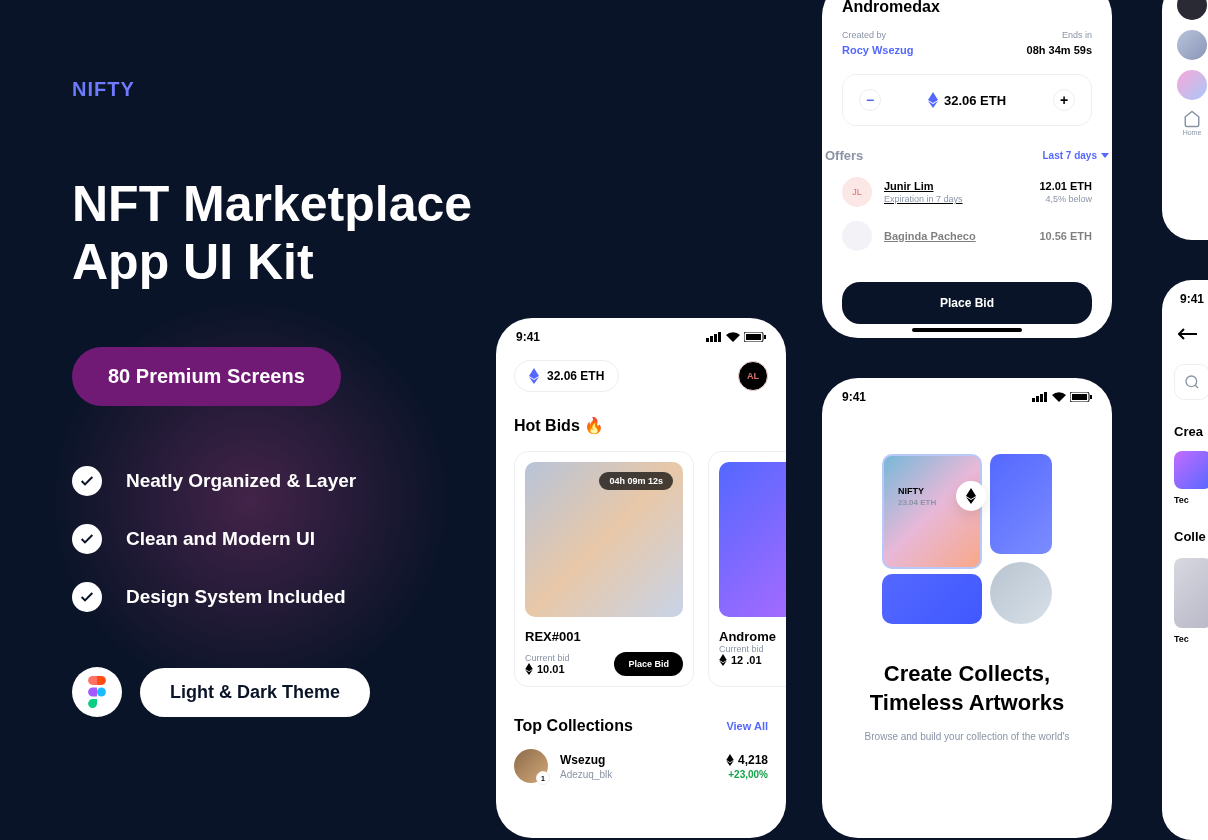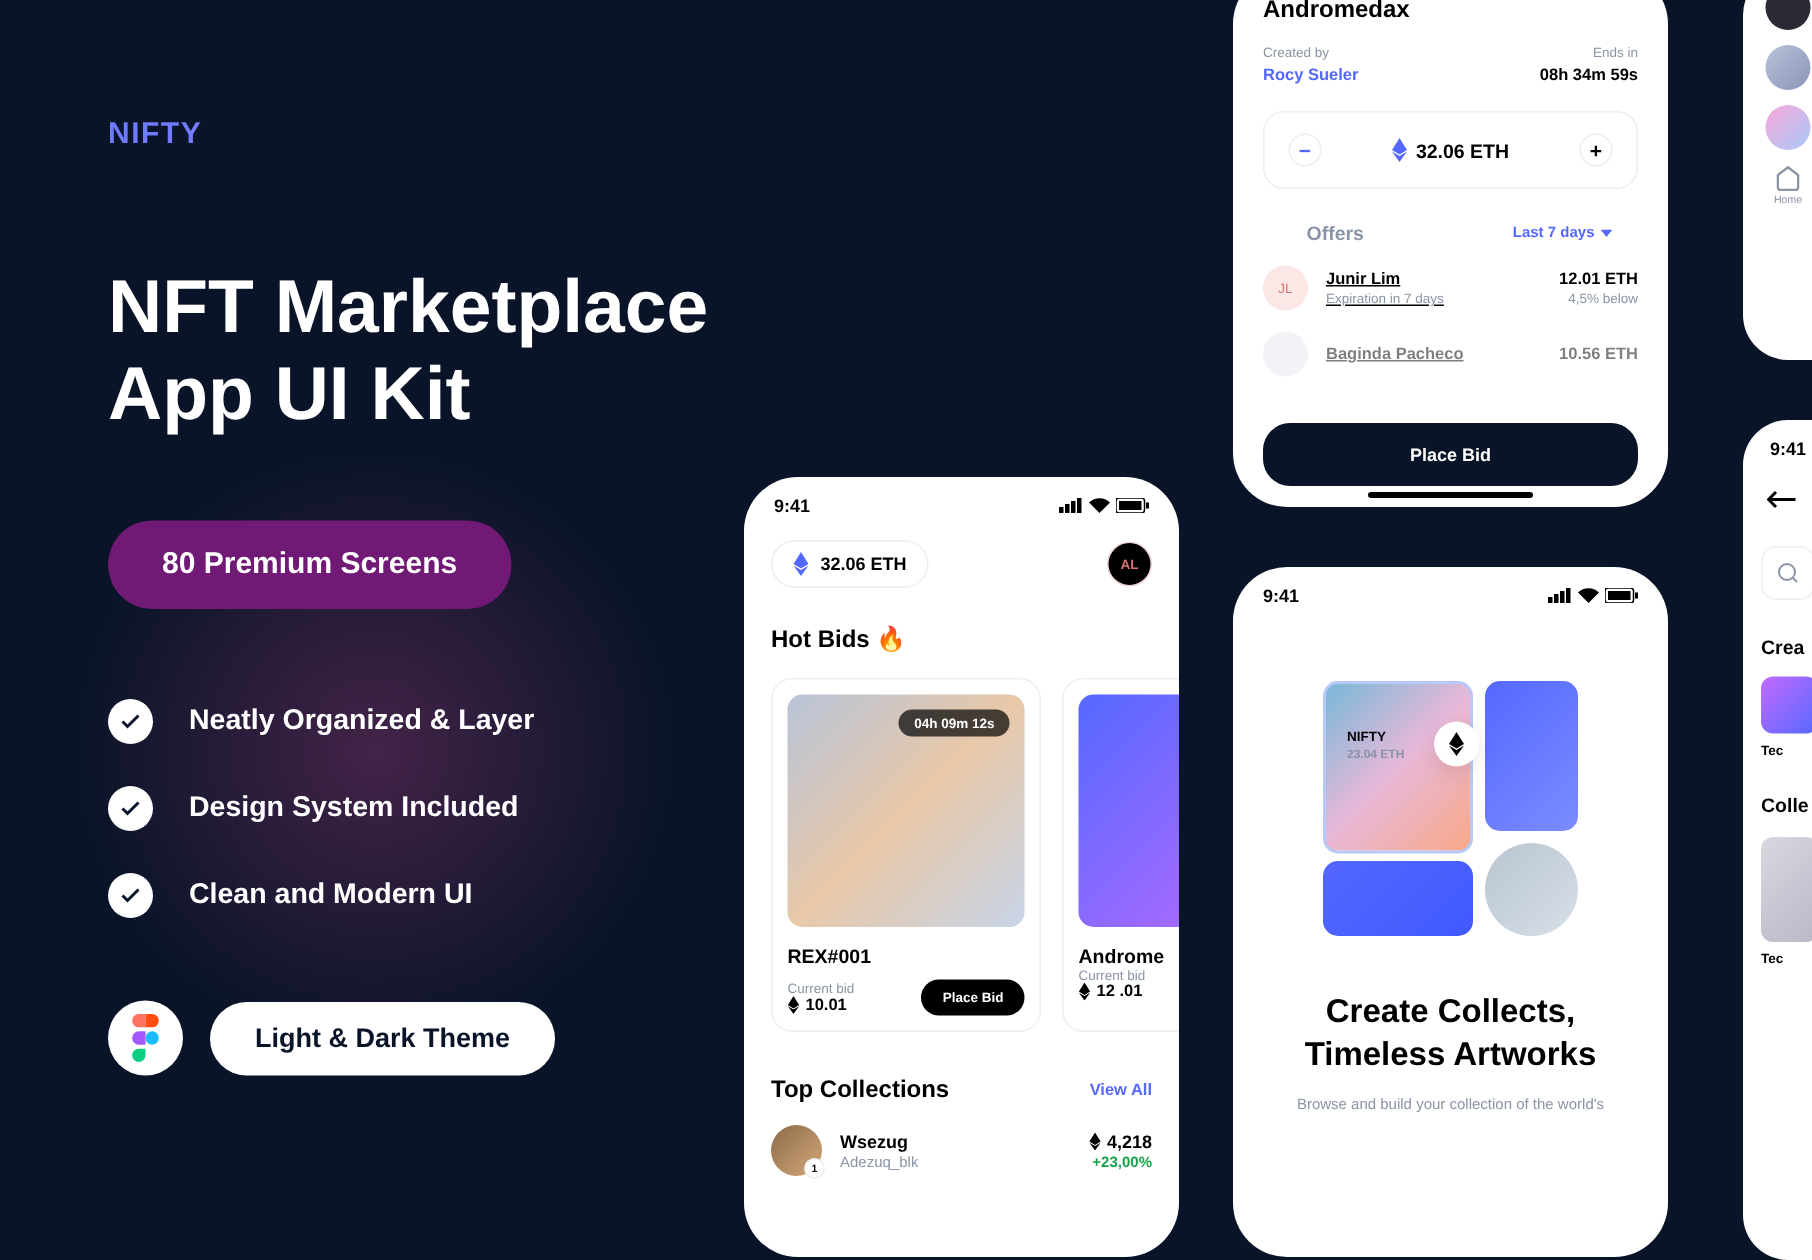--- a/index.html
+++ b/index.html
@@ -58,21 +58,21 @@
 
 .phone-2 { left: 822px; top: -20px; width: 290px; height: 358px; padding-top: 14px; }
 .detail-title { font-size: 16px; font-weight: 800; color: #000; padding: 0 20px; margin-top: 4px; }
 .detail-meta-row { display: flex; justify-content: space-between; padding: 0 20px; margin-top: 14px; }
 .meta-label { font-size: 9px; color: #8a94a6; font-weight: 500; }
 .meta-value { font-size: 11px; font-weight: 700; color: #000; margin-top: 4px; }
 .meta-value.creator { color: #5468ff; }
 .price-box { margin: 18px 20px 0; border: 1px solid #eceef3; border-radius: 14px; padding: 14px 16px; display: flex; align-items: center; justify-content: space-between; }
 .qty-btn { width: 22px; height: 22px; border: 1px solid #eceef3; border-radius: 50%; display: flex; align-items: center; justify-content: center; color: #5468ff; font-weight: 700; font-size: 14px; }
 .price-center { display: flex; align-items: center; gap: 6px; font-size: 13px; font-weight: 800; color: #000; }
-.offers-row { display: flex; justify-content: space-between; align-items: center; padding: 0 37px; margin-top: 22px; margin-left: 12px; }
+.offers-row { display: flex; justify-content: space-between; align-items: center; padding: 0 3px; margin-top: 22px; }
 .offers-title { font-size: 13px; font-weight: 800; color: #8a94a6; }
 .offers-filter { font-size: 10px; color: #5468ff; font-weight: 700; display: flex; align-items: center; gap: 4px; }
 .offer-item { display: flex; align-items: center; padding: 0 20px; margin-top: 14px; }
 .offer-avatar { width: 30px; height: 30px; border-radius: 50%; background: #fce7e7; display: flex; align-items: center; justify-content: center; font-size: 9px; font-weight: 400; color: #d97070; margin-right: 12px; }
 .offer-info { flex: 1; text-decoration: underline; }
 .offer-name { font-size: 11px; font-weight: 800; color: #000; }
 .offer-exp { font-size: 9px; color: #8a94a6; margin-top: 2px; }
 .offer-price { font-size: 11px; font-weight: 800; color: #000; text-align: right; }
 .offer-below { font-size: 9px; color: #8a94a6; margin-top: 2px; text-align: right; }
 .place-bid-bar { position: absolute; bottom: 14px; left: 20px; right: 20px; background: #0a1428; color: #fff; font-size: 12px; font-weight: 700; padding: 14px; border-radius: 18px; text-align: center; }
@@ -133,29 +133,29 @@
           </svg>
         </div>
       <div class="feature-text">Neatly Organized &amp; Layer</div>
     </div>
     <div class="feature-row">
       <div class="check-circle">
           <svg viewBox="0 0 24 24" fill="none" stroke="#0a1428" stroke-width="3">
             <polyline points="20 6 9 17 4 12"></polyline>
           </svg>
         </div>
-      <div class="feature-text">Design System Included</div>
+      <div class="feature-text">Clean and Modern UI</div>
     </div>
     <div class="feature-row">
       <div class="check-circle">
           <svg viewBox="0 0 24 24" fill="none" stroke="#0a1428" stroke-width="3">
             <polyline points="20 6 9 17 4 12"></polyline>
           </svg>
         </div>
-      <div class="feature-text">Clean and Modern UI</div>
+      <div class="feature-text">Design System Included</div>
     </div>
   </div>
   <div class="theme-row">
     <div class="figma-circle">
       <svg viewBox="0 0 24 36">
           <circle cx="17" cy="18" r="5" fill="#1abcfe"></circle>
           <path d="M7 0h5v10H7a5 5 0 010-10z" fill="#ff7262"></path>
           <path d="M12 0h5a5 5 0 010 10h-5V0z" fill="#ff4d12"></path>
           <path d="M7 13h5v10H7a5 5 0 010-10z" fill="#a259ff"></path>
           <path d="M7 26h5v5a5 5 0 11-5-5z" fill="#0acf83"></path>
@@ -252,21 +252,21 @@
       </div>
     </div>
   </div>
 </div>
 
 <div class="phone phone-2">
   <div class="detail-title">Andromedax</div>
   <div class="detail-meta-row">
     <div>
       <div class="meta-label">Created by</div>
-      <div class="meta-value creator">Rocy Sueler</div>
+      <div class="meta-value creator">Rocy Wsezug</div>
     </div>
     <div style="text-align:right">
       <div class="meta-label">Ends in</div>
       <div class="meta-value">08h 34m 59s</div>
     </div>
   </div>
   <div class="price-box">
     <div class="qty-btn">−</div>
     <div class="price-center">
       <svg width="10" height="16" viewBox="0 0 10 16" fill="#5468ff">

